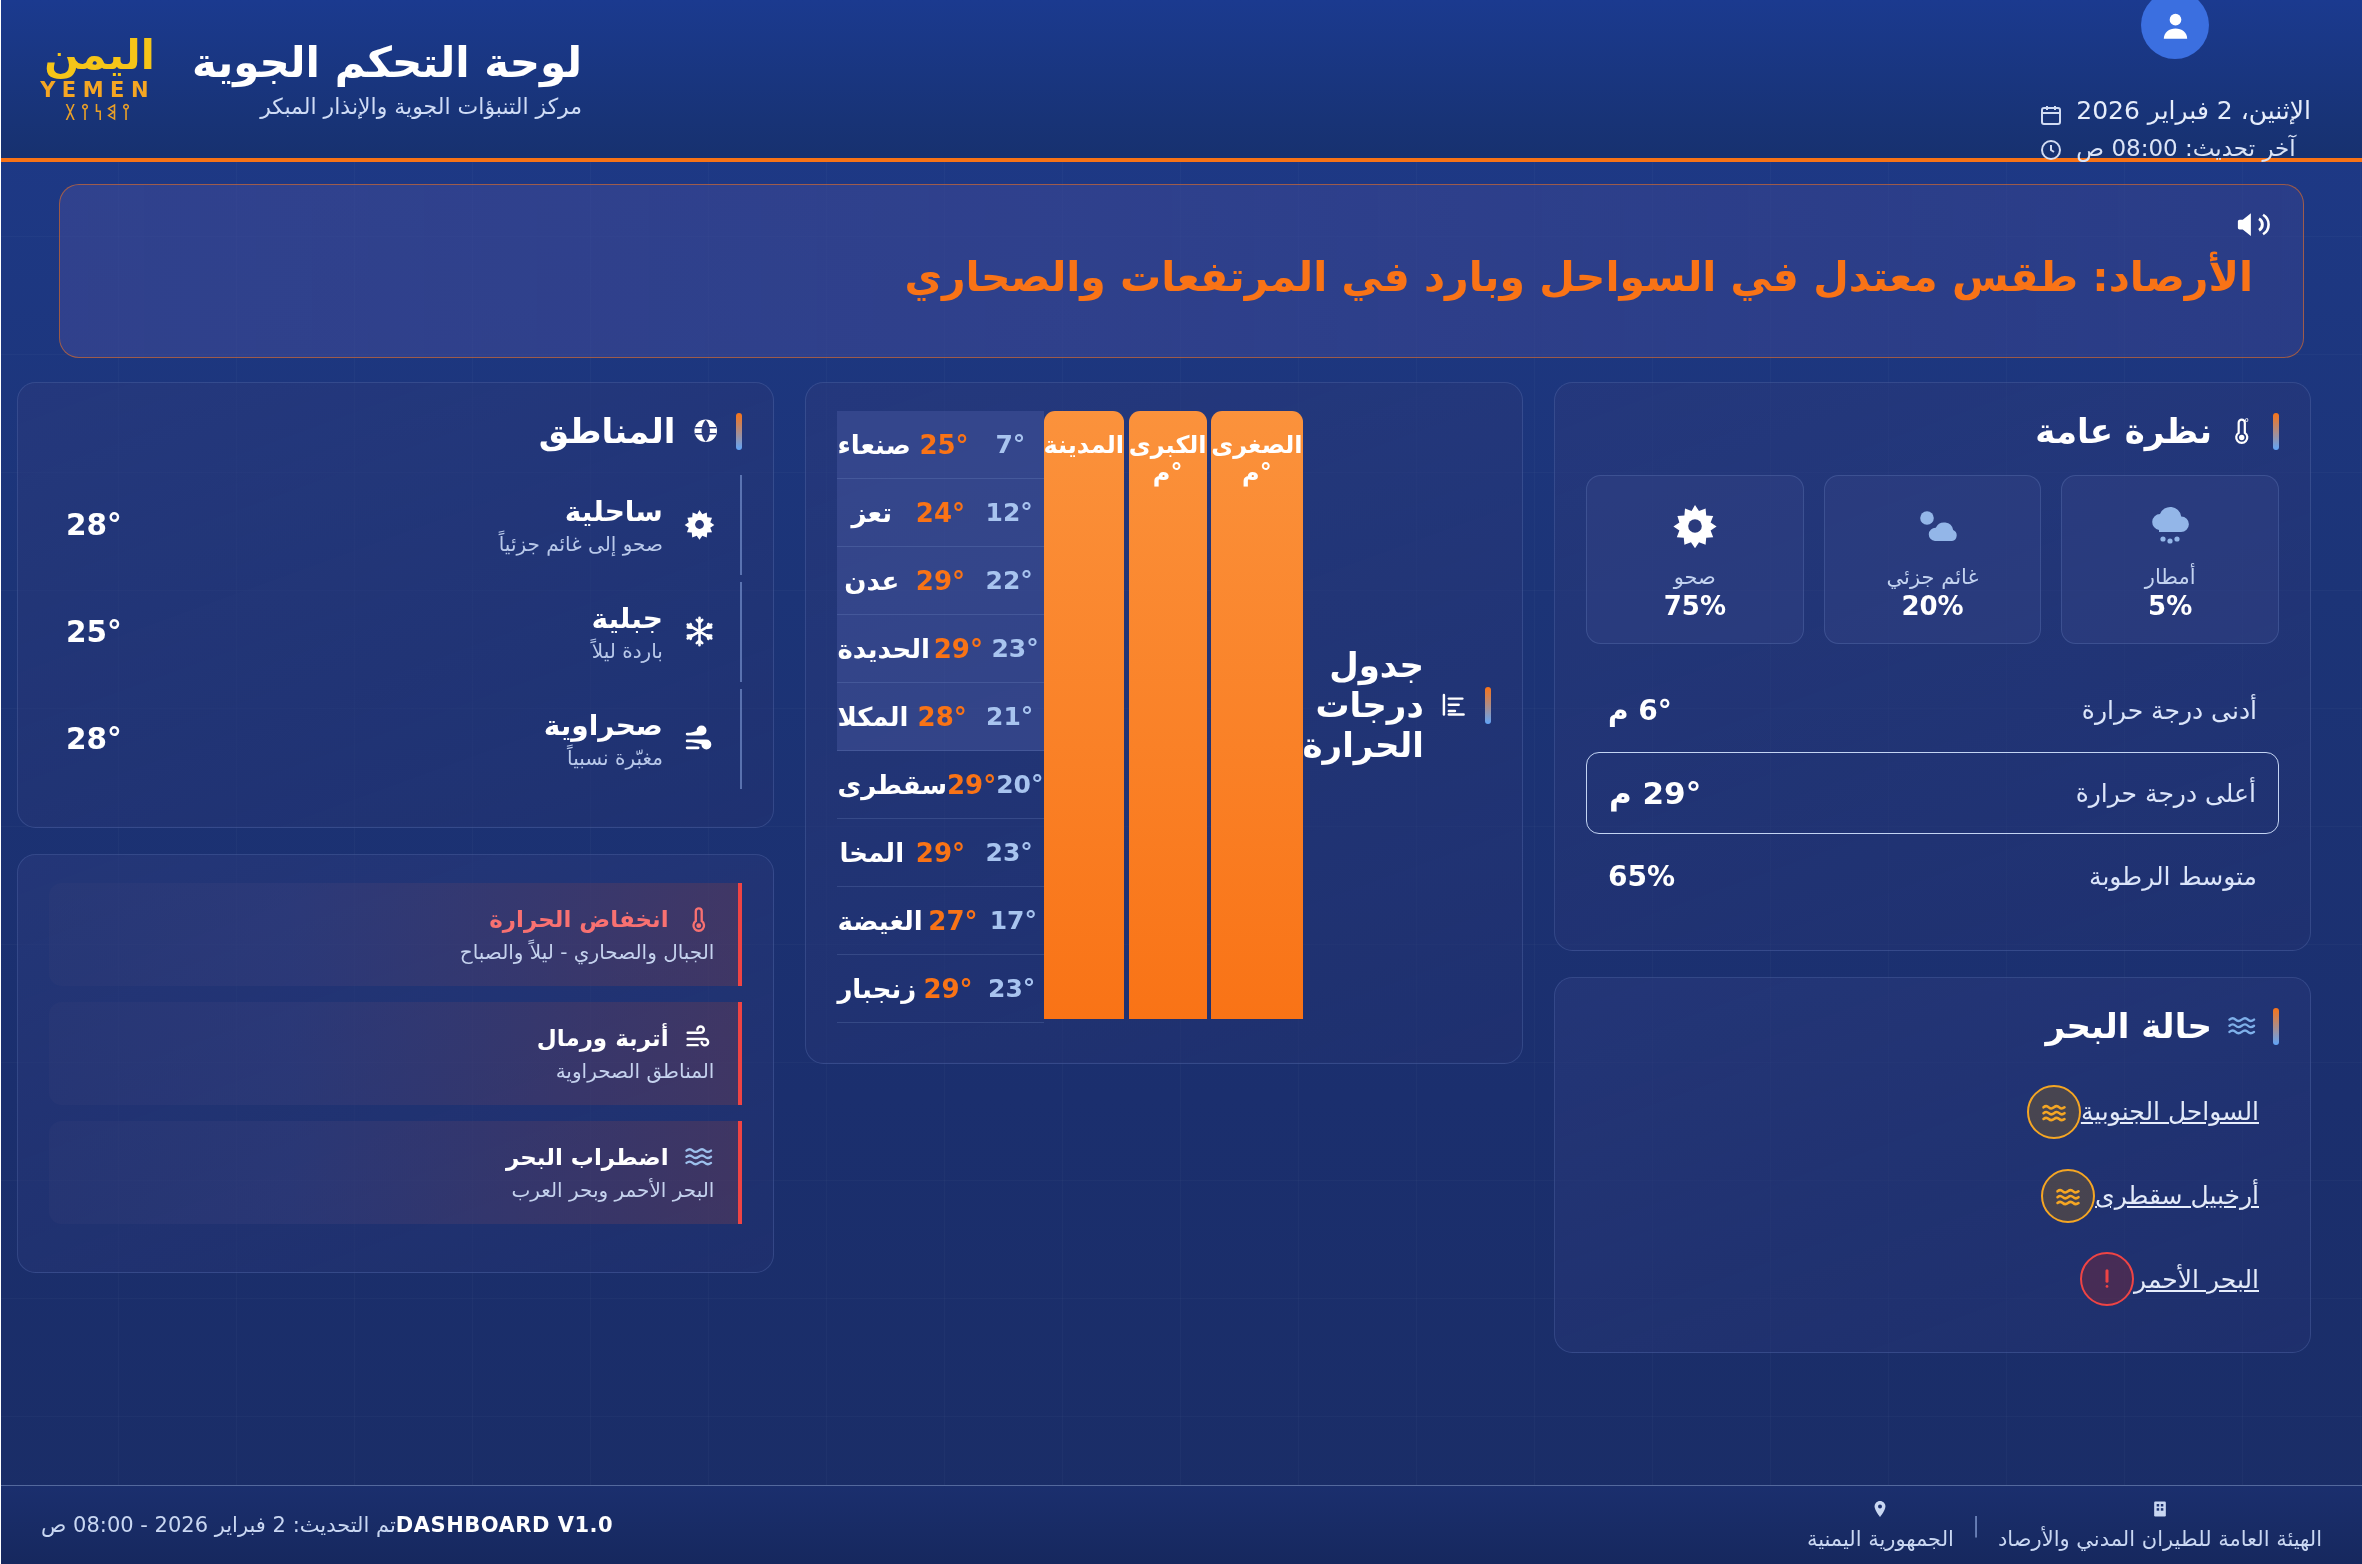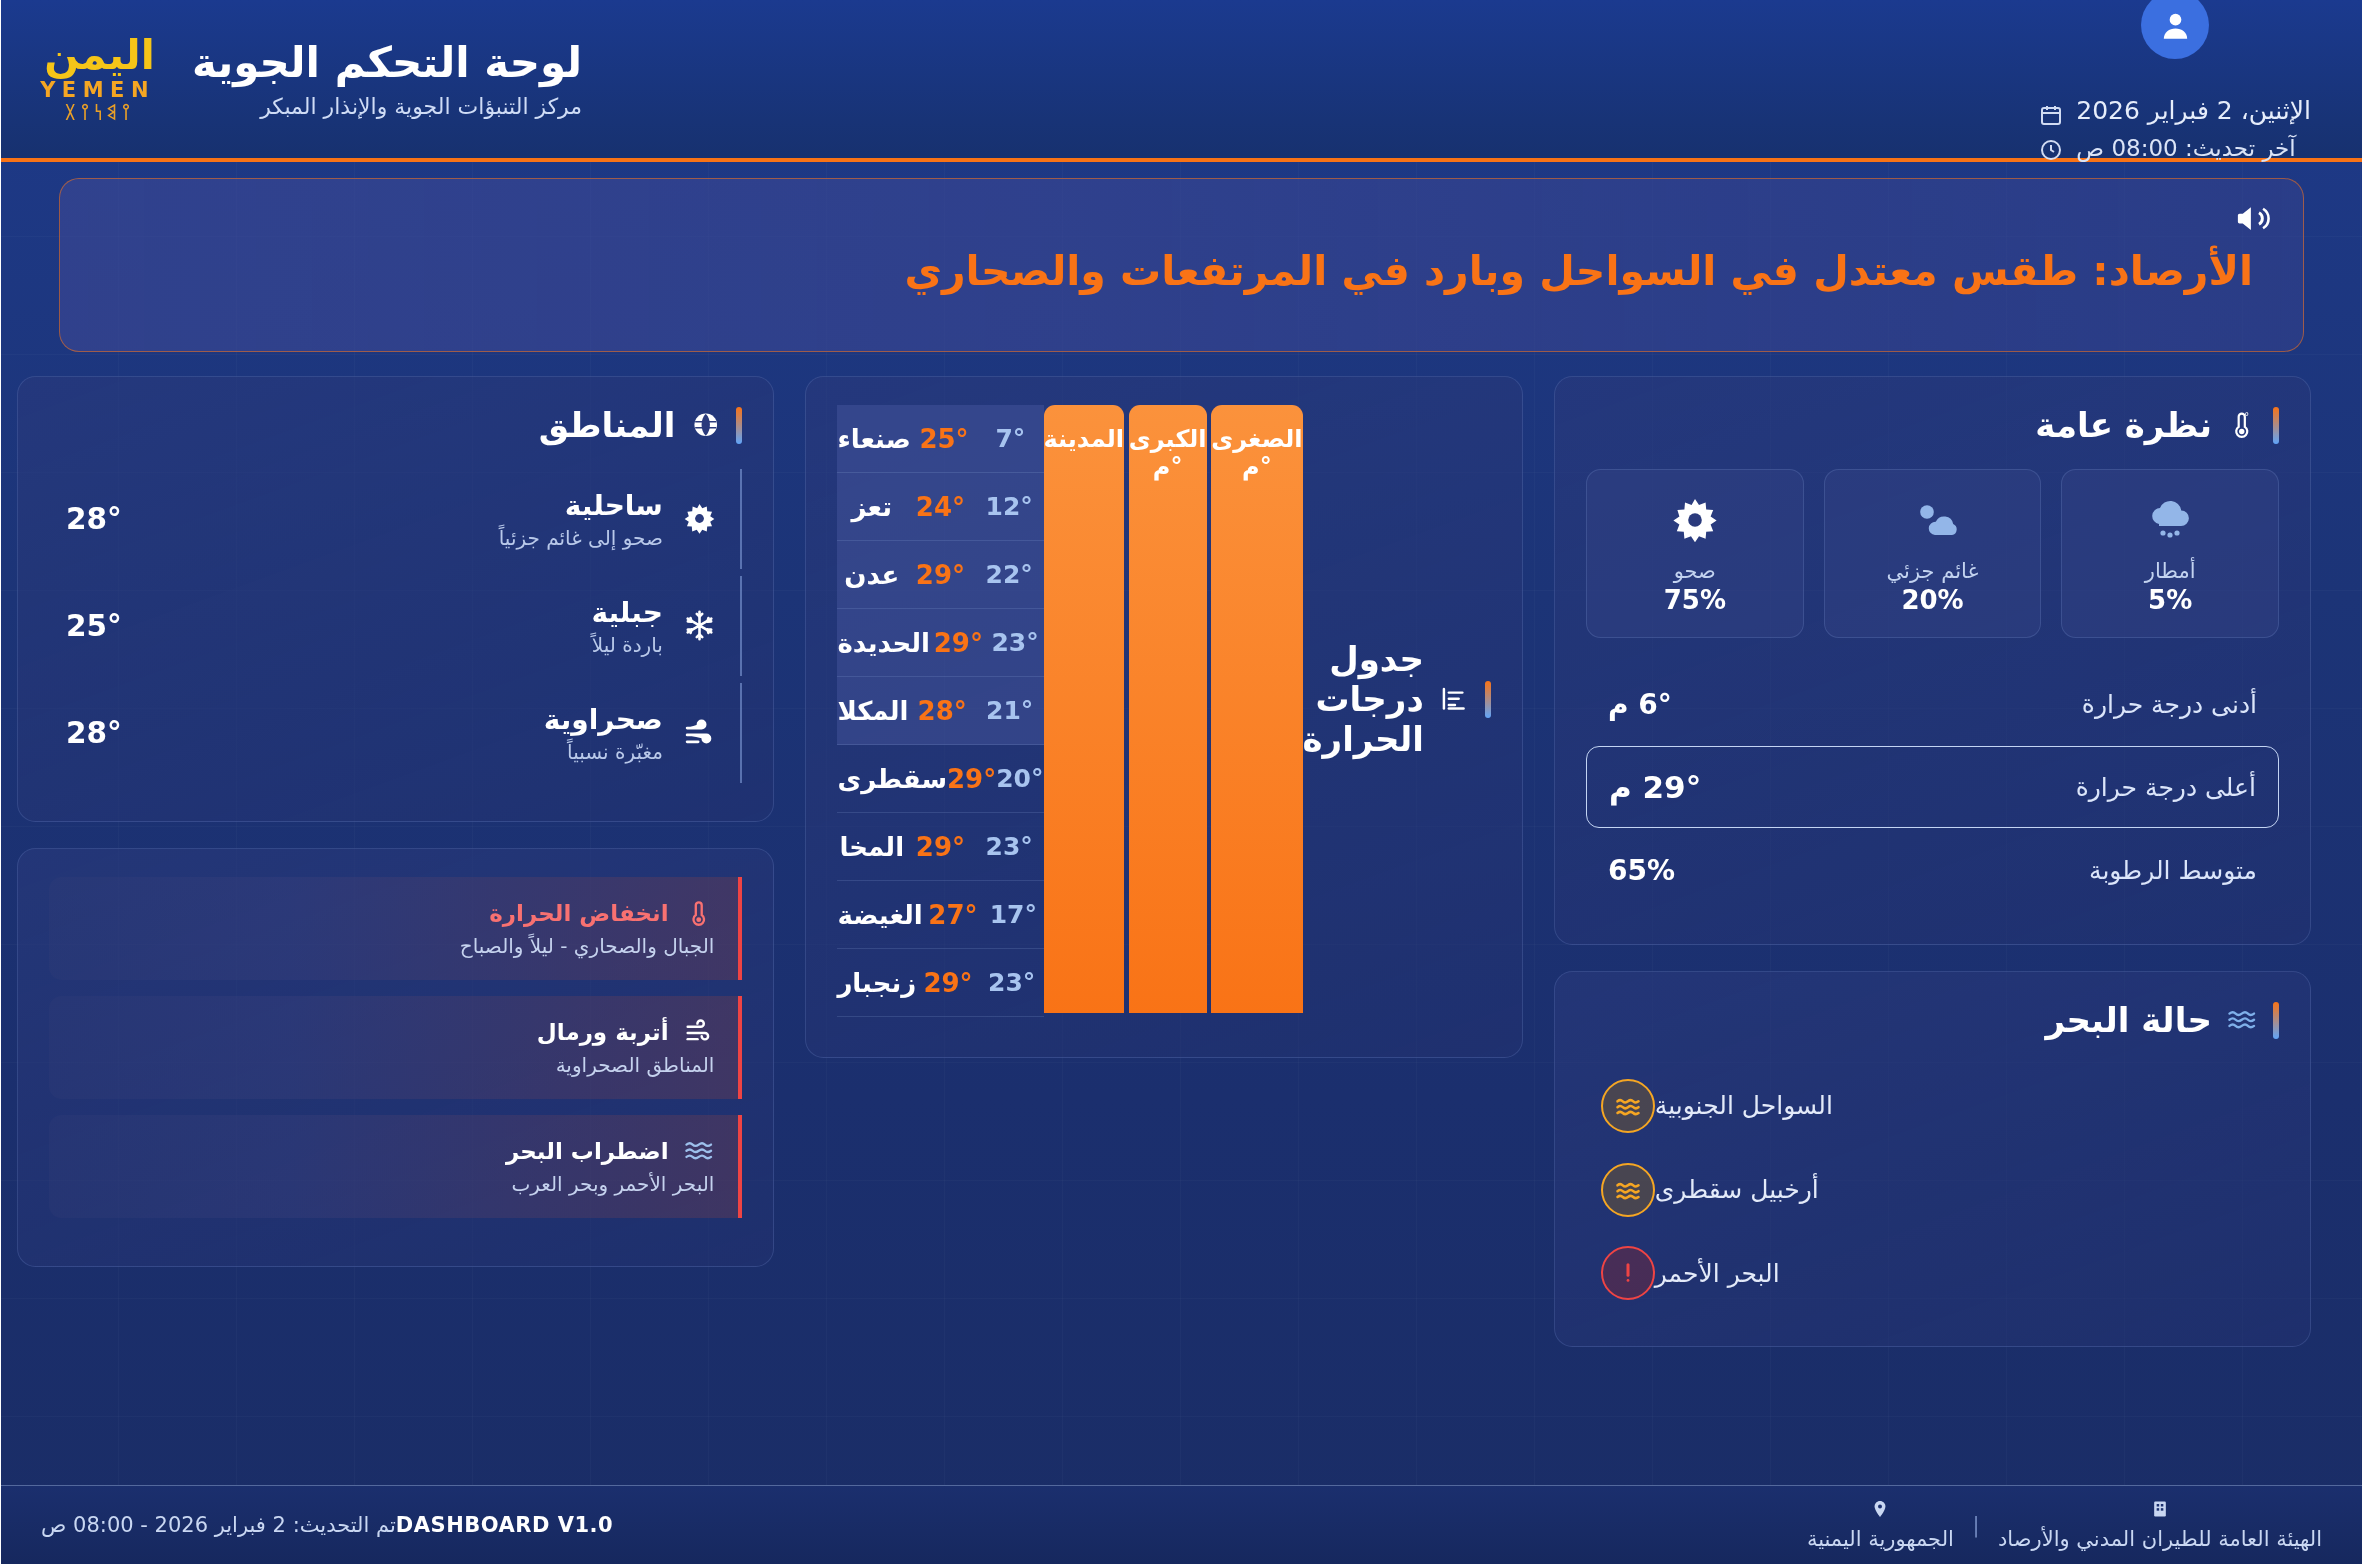--- a/index.html
+++ b/index.html
@@ -67,21 +67,21 @@
   .title-block { text-align: right; }
   .title-main { font-size: 42px; font-weight: bold; color: #ffffff; letter-spacing: 0.2px; line-height: 1.15; }
   .title-sub  { font-size: 22px; color: #cfdcf6; margin-top: 7.4px; }
 
   .logo { width: 111px; text-align: center; line-height: 1; }
   .logo-ar { font-size: 41px; font-weight: bold; color: #f5c518; letter-spacing: 0.9px; }
   .logo-en { font-size: 21px; font-weight: bold; color: #f5a623; letter-spacing: 6.5px; margin-top: 4.6px; }
   .logo-musnad { font-size: 18.5px; color: #f5a623; letter-spacing: 3.7px; margin-top: 3.7px; opacity: .95; }
 
   
-  .banner-wrap { padding: 16px 59px 0 59px; }
+  .banner-wrap { padding: 22px 59px 0 59px; }
   .banner {
     height: 174px;
     border: 1.8px solid rgba(249,115,22,0.55);
     border-radius: 20px;
     background: linear-gradient(90deg, rgba(64,74,150,0.55) 0%, rgba(58,70,146,0.62) 45%, rgba(55,66,140,0.5) 100%);
     display: flex; align-items: center; justify-content: flex-start;
     padding: 0 50px;
     position: relative;
   }
   .banner-megaphone {
@@ -202,22 +202,23 @@
     display: flex; flex-direction: row; align-items: center; justify-content: space-between;
     padding: 18.5px 22px; border-radius: 13px; margin-bottom: 7.4px;
   }
   .stat-row.focused { border: 1.8px solid #c3d4f3; padding: 22px 22px; }
   .stat-label { font-size: 25px; color: #dbe5fa; }
   .stat-value { font-size: 28px; font-weight: bold; color: #ffffff; }
   .stat-row.focused .stat-value { font-size: 31px; }
 
   
   .sea-row {
-    display: flex; flex-direction: row; align-items: center; justify-content: flex-end;
+    display: flex; flex-direction: row; align-items: center; justify-content: flex-start;
     padding: 14.8px 20px 14.8px 14.8px;
+    text-decoration: underline;
   }
   .sea-label { font-size: 25px; color: #e3eaf9; }
   .sea-badge {
     width: 54px; height: 54px; border-radius: 50%;
     display: flex; align-items: center; justify-content: center;
     flex: 0 0 54px;
   }
   .sea-badge.amber { background: rgba(120,90,40,0.45); border: 2.8px solid #f5a623; }
   .sea-badge.red   { background: rgba(120,40,55,0.45); border: 2.8px solid #ef4444; }
   .sea-badge svg { width: 28px; height: 28px; }

